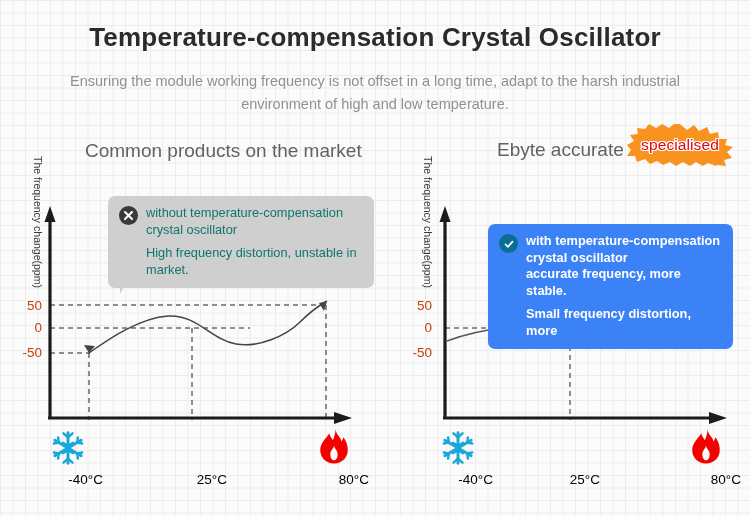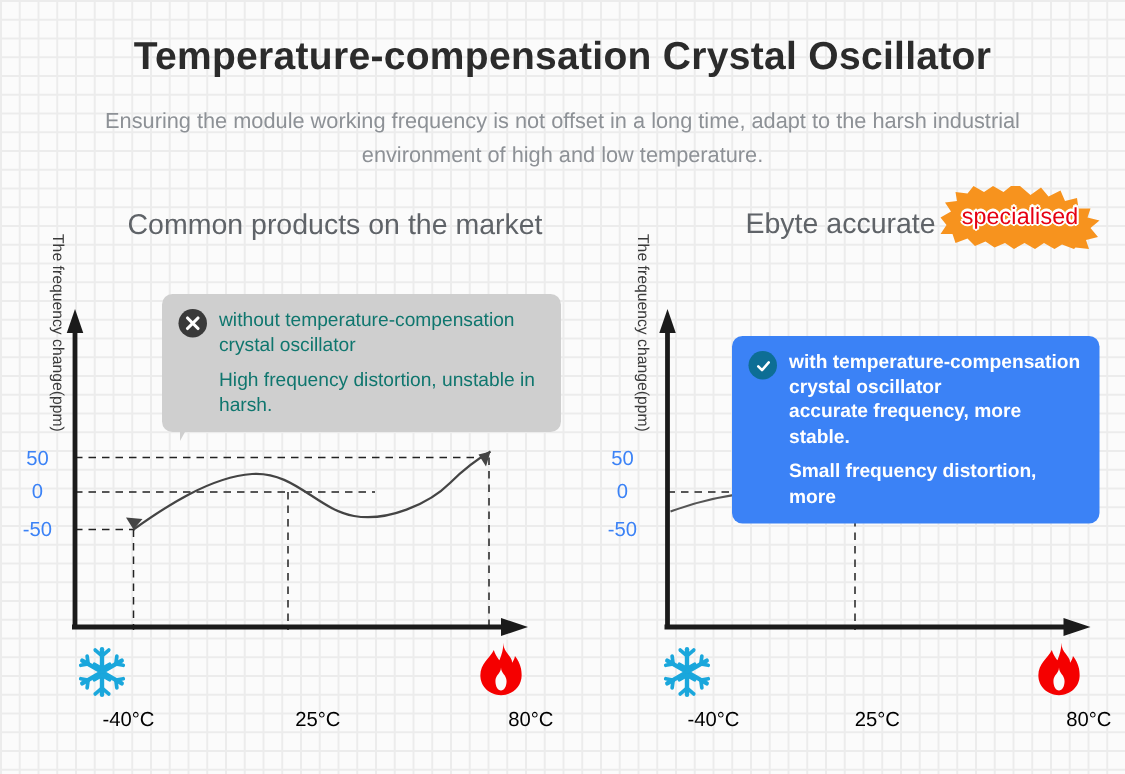--- a/index.html
+++ b/index.html
@@ -87,21 +87,21 @@
 
   
   .chart{position:absolute;left:0;top:0;width:380px;height:516px;pointer-events:none;}
   .ylabel{
     position:absolute;font-size:10.5px;color:#3a3a3a;white-space:nowrap;
     transform:rotate(90deg);transform-origin:left top;
   }
   .panel-left .ylabel{left:44px;top:156px;}
   .panel-right .ylabel{left:54px;top:156px;}
 
-  .ytick{position:absolute;font-size:13.5px;color:#3b82f6;text-align:center;width:34px;}
+  .ytick{position:absolute;font-size:13.5px;color:#c2410c;text-align:right;width:34px;}
   .xtick{position:absolute;font-size:13.5px;color:#000000;text-align:right;width:70px;}
 
   .icon-snow{position:absolute;width:36px;height:36px;}
   .icon-fire{position:absolute;width:32px;height:36px;}
 </style>
 </head>
 <body>
 
 <div class="page">
 
@@ -250,21 +250,21 @@
       <svg width="11" height="11" viewBox="0 0 11 11">
         <g stroke="#fff" stroke-width="2.1" stroke-linecap="round">
           <line x1="2" y1="2" x2="9" y2="9"></line>
             <line x1="9" y1="2" x2="2" y2="9"></line>
         </g>
       </svg>
     </div>
     <div class="c-line">without temperature-compensation</div>
     <div class="c-line">crystal oscillator</div>
     <div class="c-line c-group2">High frequency distortion, unstable in</div>
-    <div class="c-line">harsh.</div>
+    <div class="c-line">market.</div>
   </div>
 
   <div class="tail tail-blue"></div>
   <div class="callout callout-blue">
     <div class="c-icon c-icon-check">
       <svg width="12" height="12" viewBox="0 0 12 12">
         <polyline points="2.5,6.3 5,8.8 9.5,3.6" fill="none" stroke="#fff" stroke-width="1.7" stroke-linecap="round" stroke-linejoin="round"></polyline>
       </svg>
     </div>
     <div class="c-line">with temperature-compensation</div>

